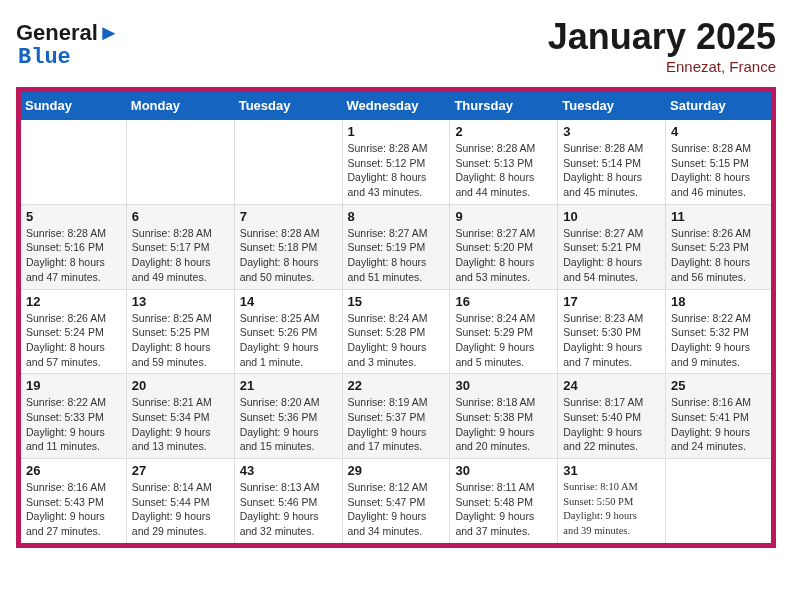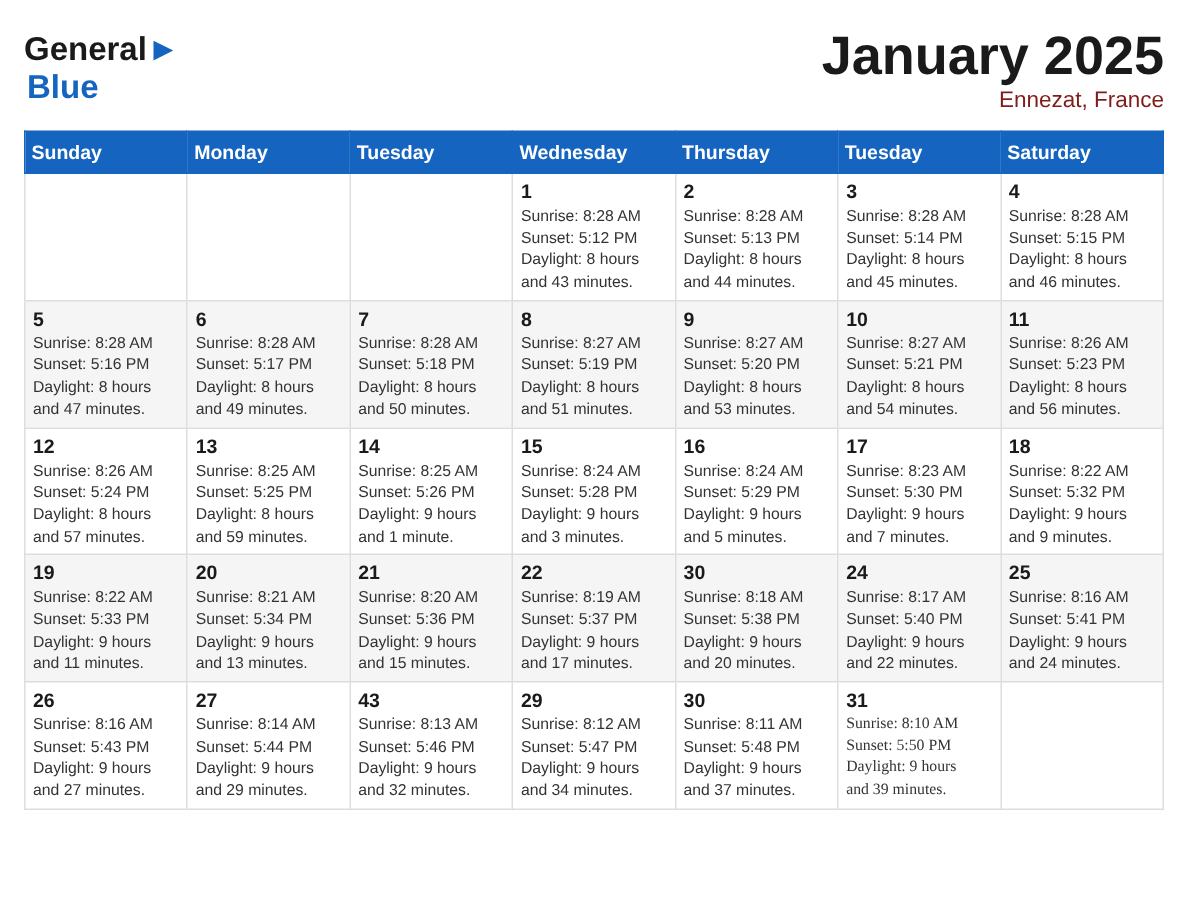--- a/index.html
+++ b/index.html
@@ -29,21 +29,21 @@
       font-weight: bold;
       color: #1a1a1a;
     }
     .location {
       font-size: 15px;
       color: #7f1d1d;
     }
     .calendar-table {
       width: 100%;
       border-collapse: collapse;
-      border: 1px solid #be185d;
+      border: 5px solid #be185d;
     }
     .calendar-table th {
       background: #1565c0;
       color: #fff;
       font-size: 13px;
       font-weight: bold;
       padding: 6px 4px;
       text-align: left;
       border: 1px solid #1565c0;
     }
@@ -78,21 +78,21 @@
 </head>
 <body>
 
 <div class="header">
   <div class="logo">
     <div style="display:flex;align-items:center;gap:4px;">
       <div style="font-size:22px;font-weight:bold;color:#1a1a1a;line-height:1.1;">
         General<span style="color:#1565c0;">►</span>
       </div>
     </div>
-    <div style="font-size:22px;font-weight:bold;color:#1565c0;line-height:1.1;margin-left:2px;">Blue</div>
+    <div style="font-size:22px;font-weight:bold;color:#1565c0;line-height:1.1;margin-left:2px;font-family:Liberation Mono, monospace;">Blue</div>
   </div>
   <div class="title-block">
     <div class="month-title">January 2025</div>
     <div class="location">Ennezat, France</div>
   </div>
 </div>
 
 <table class="calendar-table">
   <thead>
     <tr>

